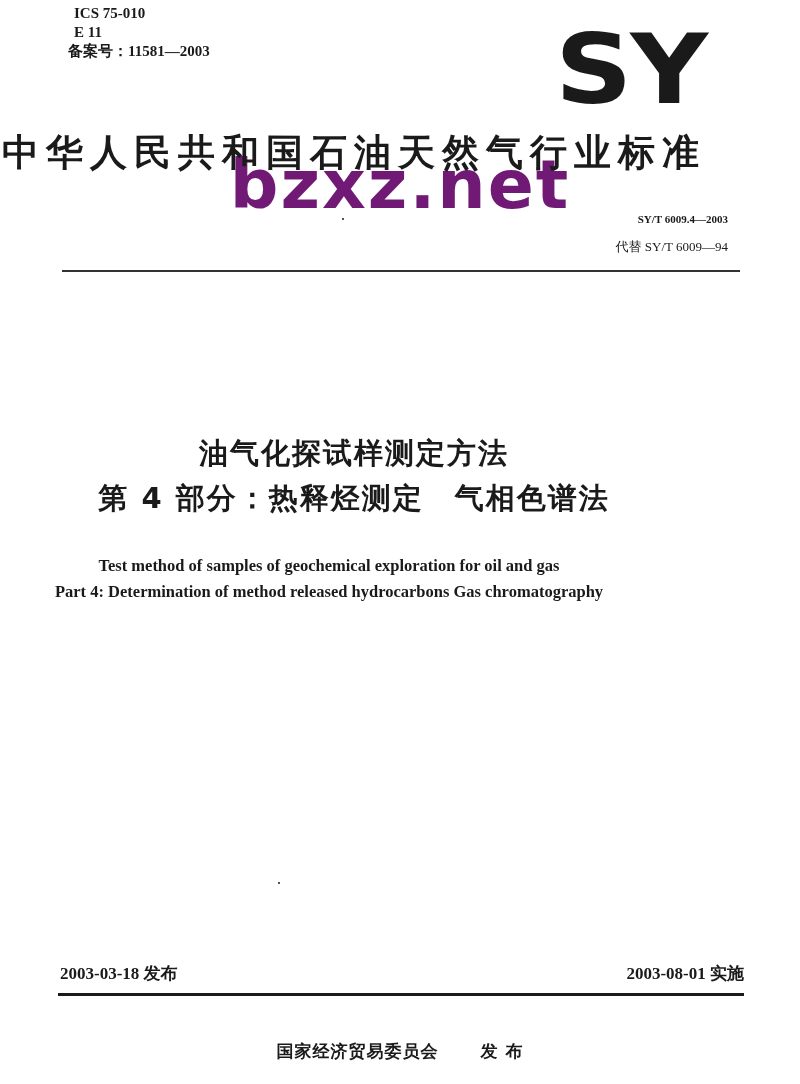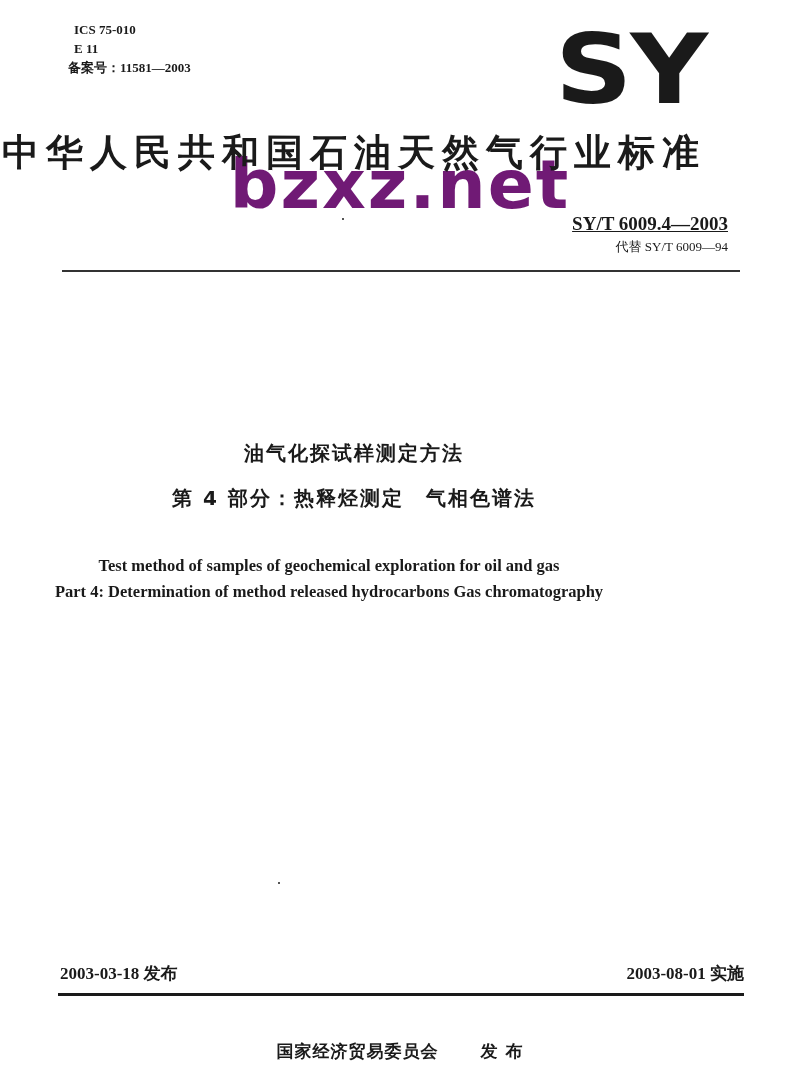--- a/index.html
+++ b/index.html
@@ -1,25 +1,25 @@
 <!DOCTYPE html>
 <html><head>
   <meta charset="utf-8">
   <style>
     html, body { margin: 0; padding: 0; background: #ffffff; }
     body { width: 800px; height: 1084px; position: relative; overflow: hidden; color: #1a1a1a; font-family: "DejaVu Serif", serif; }
     .abs { position: absolute; }
-    .meta-line { font-family: "Liberation Serif", serif; font-weight: bold; font-size: 13px; line-height: 19px; margin-top: 16px; }
+    .meta-line { font-family: "Liberation Serif", serif; font-weight: bold; font-size: 15px; line-height: 19px; }
     .logo { left: 555px; top: 22px; font-family: "DejaVu Sans", sans-serif; font-weight: 900; font-size: 96px; line-height: 96px; letter-spacing: -2px; color: #1a1a1a; transform: scaleX(1.12); transform-origin: left top; }
     .std-title { left: 0; width: 708px; top: 131px; text-align: center; font-family: "DejaVu Sans", sans-serif; font-weight: bold; font-size: 37px; letter-spacing: 7px; line-height: 44px; }
     .watermark { left: 0; width: 800px; top: 150px; text-align: center; font-family: "DejaVu Sans", sans-serif; font-weight: bold; font-size: 68px; color: #701a75; letter-spacing: 2px; line-height: 70px; }
-    .std-no { right: 72px; top: 213px; font-family: "Liberation Serif", serif; font-weight: bold; font-size: 19px; text-align: right; text-decoration: underline; }
+    .std-no { right: 72px; top: 213px; font-family: "Liberation Serif", serif; font-weight: bold; font-size: 11px; text-align: right; }
     .replaces { right: 72px; top: 238px; font-family: "Liberation Serif", serif; font-size: 13px; text-align: right; }
     .rule-top { left: 62px; width: 678px; top: 270px; height: 2px; background: #333; }
-    .cn-title { left: 0; width: 708px; text-align: center; font-family: "DejaVu Sans", sans-serif; font-weight: bold; font-size: 20px; letter-spacing: 2px; line-height: 40px; }
+    .cn-title { left: 0; width: 708px; text-align: center; font-family: "DejaVu Sans", sans-serif; font-weight: bold; font-size: 29px; letter-spacing: 2px; line-height: 40px; }
     .en-title { left: 0; width: 658px; text-align: center; font-family: "Liberation Serif", serif; font-weight: bold; font-size: 16.5px; line-height: 26px; }
     .date { font-family: "Liberation Serif", serif; font-weight: bold; font-size: 17px; top: 962px; }
     .rule-bottom { left: 58px; width: 686px; top: 993px; height: 3px; background: #1a1a1a; }
     .issuer { left: 0; width: 800px; top: 1040px; text-align: center; font-family: "DejaVu Sans", sans-serif; font-weight: bold; font-size: 17px; letter-spacing: 1px; }
     .issuer .gap { display: inline-block; width: 42px; }
     .dot { width: 2px; height: 2px; background: #555; }
   </style>
 </head>
 <body>
 

